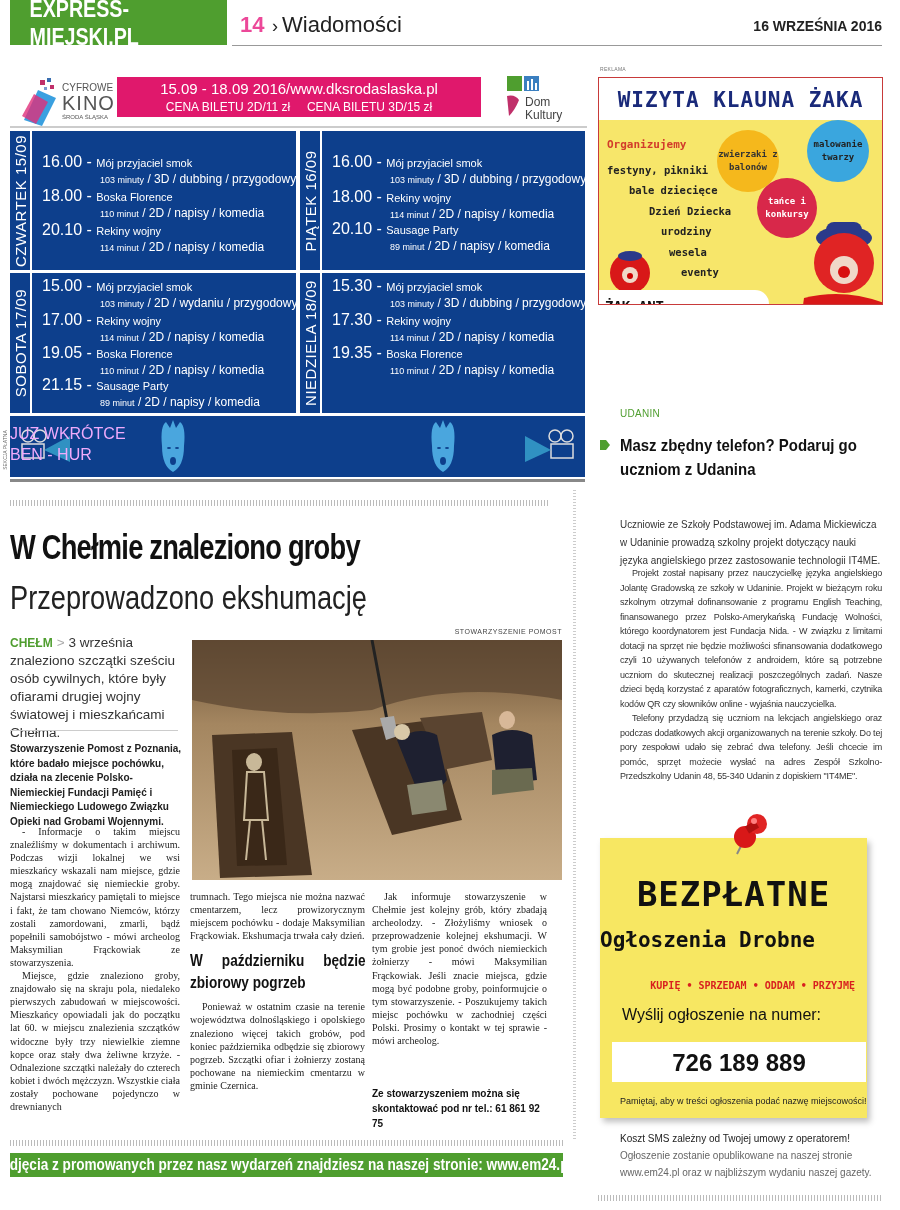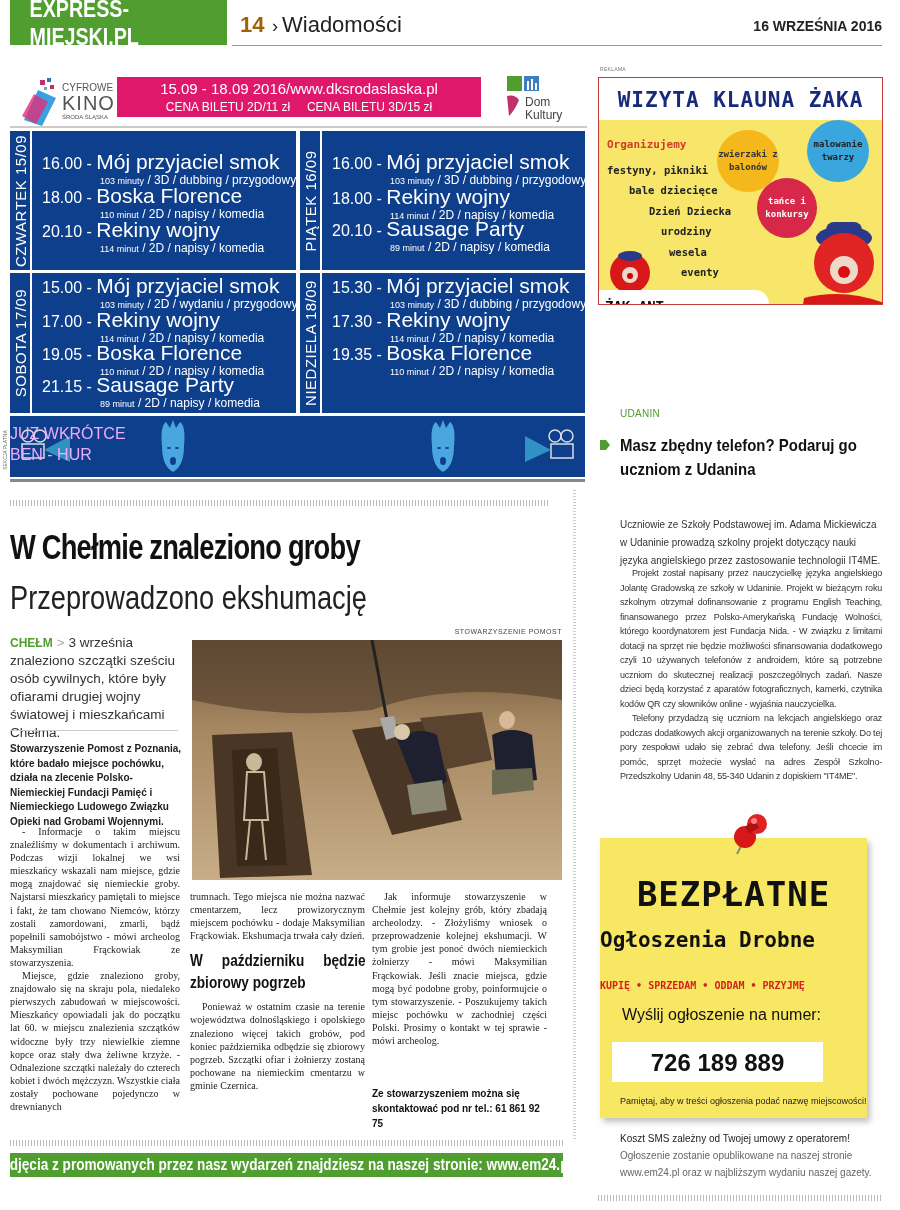--- a/index.html
+++ b/index.html
@@ -1,40 +1,40 @@
 <!DOCTYPE html>
 <html><head>
 <meta charset="utf-8">
 <style>
 *{box-sizing:border-box;margin:0;padding:0}
 body{width:900px;height:1210px;background:#fff;position:relative;overflow:hidden;font-family:"Liberation Sans",sans-serif;color:#222}
 .abs{position:absolute}
 
 #brand{left:10px;top:0;width:217px;height:45px;background:#4f9e2f;color:#fff;font:bold 24px "Liberation Sans",sans-serif;display:flex;align-items:center;justify-content:center;letter-spacing:0;transform-origin:left}
 #brand span{display:inline-block;transform:scaleX(.82)}
-#pagenum{left:240px;top:12px;font:bold 22px "Liberation Sans",sans-serif;color:#a16207}
+#pagenum{left:240px;top:12px;font:bold 22px "Liberation Sans",sans-serif;color:#ec4899}
 #section{left:272px;top:12px;font:22px "Liberation Sans",sans-serif;color:#222}
 #section .sep{font-size:18px;margin-right:4px}
 #date{right:18px;top:18px;font:bold 14px "Liberation Sans",sans-serif;color:#222}
 #hdrline{left:232px;top:45px;width:650px;height:1px;background:#999}
 #kino-logo{left:20px;top:76px;width:90px;height:50px}
 #kino-logo .txt1{position:absolute;left:42px;top:6px;font:10px "Liberation Sans",sans-serif;color:#555}
 #kino-logo .txt2{position:absolute;left:42px;top:16px;font:20px "Liberation Sans",sans-serif;color:#555;letter-spacing:1px}
 #kino-logo .txt3{position:absolute;left:42px;top:38px;font:6px "Liberation Sans",sans-serif;color:#555}
 #pink{left:117px;top:77px;width:364px;height:40px;background:#e0186c;color:#fff;text-align:center;font:15px "Liberation Sans",sans-serif;line-height:19px;padding-top:2px}
 #pink div:nth-child(2){font-size:12px;word-spacing:0}
 #dom{left:505px;top:76px;width:70px;height:50px}
 #dom .t{position:absolute;left:20px;top:20px;font:12px "Liberation Sans",sans-serif;color:#444;line-height:13px}
 #cinegray{left:10px;top:126px;width:577px;height:2px;background:#ccc}
 .day{position:absolute;background:#0d3f8c;color:#fff}
 .daylab{position:absolute;background:#0d3f8c;color:#fff;width:20px}
 .daylab span{position:absolute;left:50%;top:50%;transform:translate(-50%,-50%) rotate(-90deg);white-space:nowrap;font:15px "Liberation Sans",sans-serif;letter-spacing:.5px}
 .show{position:absolute;left:10px;width:270px}
 .show .t{font:16px "Liberation Sans",sans-serif;line-height:18px;white-space:nowrap}
-.show .t b{font-weight:normal;font-size:21px}
+.show .t b{font-weight:normal;font-size:11px}
 .show .d{font:12px "Liberation Sans",sans-serif;margin-left:58px;white-space:nowrap;line-height:14px}
 .show .d small{font-size:9px}
 #benhur{left:10px;top:416px;width:575px;height:61px;background:#0d3f8c}
 #benhur .txt{position:absolute;left:0;right:0;top:7px;text-align:left;color:#f0abfc;font:16px "Liberation Sans",sans-serif;line-height:21px}
 #sekcja{left:0;top:420px;width:10px;height:60px}
 #sekcja span{position:absolute;left:50%;top:50%;transform:translate(-50%,-50%) rotate(-90deg);font:5px "Liberation Sans",sans-serif;color:#666;white-space:nowrap}
 #cinebot{left:10px;top:479px;width:575px;height:3px;background:#888}
 .dotline{height:6px;background:repeating-linear-gradient(90deg,#bbb 0 1px,transparent 1px 3px)}
 .vdot{width:3px;background:repeating-linear-gradient(180deg,#ccc 0 1px,transparent 1px 3px)}
 
@@ -69,23 +69,23 @@
 #ud-label{left:620px;top:408px;font:10px "Liberation Sans",sans-serif;color:#4f9e2f;letter-spacing:.3px}
 #ud-arrow{left:600px;top:440px;width:10px;height:10px}
 #ud-title{left:620px;top:434px;width:280px;font:bold 17px "Liberation Sans",sans-serif;line-height:24px;color:#111;transform:scaleX(.88);transform-origin:left}
 #ud-lead{left:620px;top:515px;width:265px;font:11px "Liberation Sans",sans-serif;line-height:18px;color:#333;transform:scaleX(.9);transform-origin:left;width:295px}
 #ud-body{left:620px;top:566px;width:262px;font:9px "Liberation Sans",sans-serif;line-height:14.5px;color:#333;text-align:justify;letter-spacing:-.2px}
 #ud-body p{text-indent:12px}
 #note{left:600px;top:838px;width:267px;height:280px;background:#f7e762;box-shadow:3px 4px 6px rgba(0,0,0,.25)}
 #pin{left:727px;top:812px;width:50px;height:46px}
 #note .b1{position:absolute;left:0;right:0;top:36px;text-align:center;font:bold 34px "DejaVu Sans Mono",monospace;color:#111;letter-spacing:1px}
 #note .b2{position:absolute;left:0;right:0;top:90px;text-align:left;font:bold 21px "DejaVu Sans Mono",monospace;color:#111}
-#note .b3{position:absolute;left:0;right:12px;top:142px;text-align:left;font:bold 10px "DejaVu Sans Mono",monospace;color:#d81f1f}
+#note .b3{position:absolute;left:0;right:12px;top:142px;text-align:right;font:bold 10px "DejaVu Sans Mono",monospace;color:#d81f1f}
 #note .b4{position:absolute;left:22px;top:168px;font:16px "Liberation Sans",sans-serif;color:#111}
-#note .num{position:absolute;left:12px;top:204px;width:211px;height:40px;background:#fff;text-align:center;font:bold 24px "Liberation Sans",sans-serif;line-height:42px;color:#111}
+#note .num{position:absolute;left:12px;top:204px;width:254px;height:40px;background:#fff;text-align:center;font:bold 24px "Liberation Sans",sans-serif;line-height:42px;color:#111}
 #note .b5{position:absolute;left:20px;top:258px;font:9px "Liberation Sans",sans-serif;color:#222}
 #sms1{left:620px;top:1130px;font:10px "Liberation Sans",sans-serif;color:#222;line-height:17px}
 #sms2{left:620px;top:1147px;width:270px;font:10px "Liberation Sans",sans-serif;color:#666;line-height:17px}
 </style>
 </head>
 <body>
 
 <div id="brand" class="abs">
     <span>EXPRESS-MIEJSKI.PL</span>
   </div>

